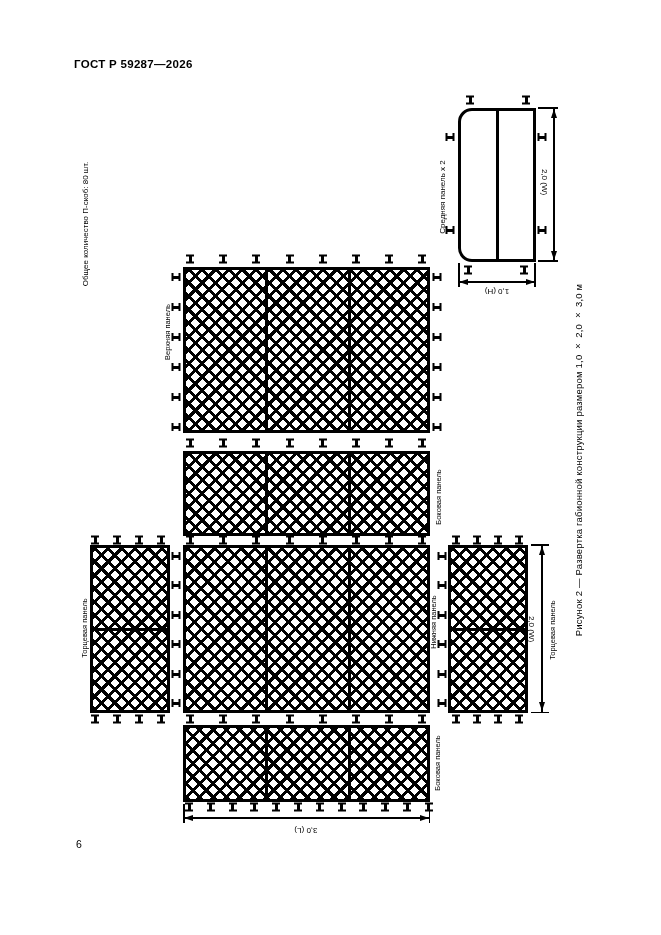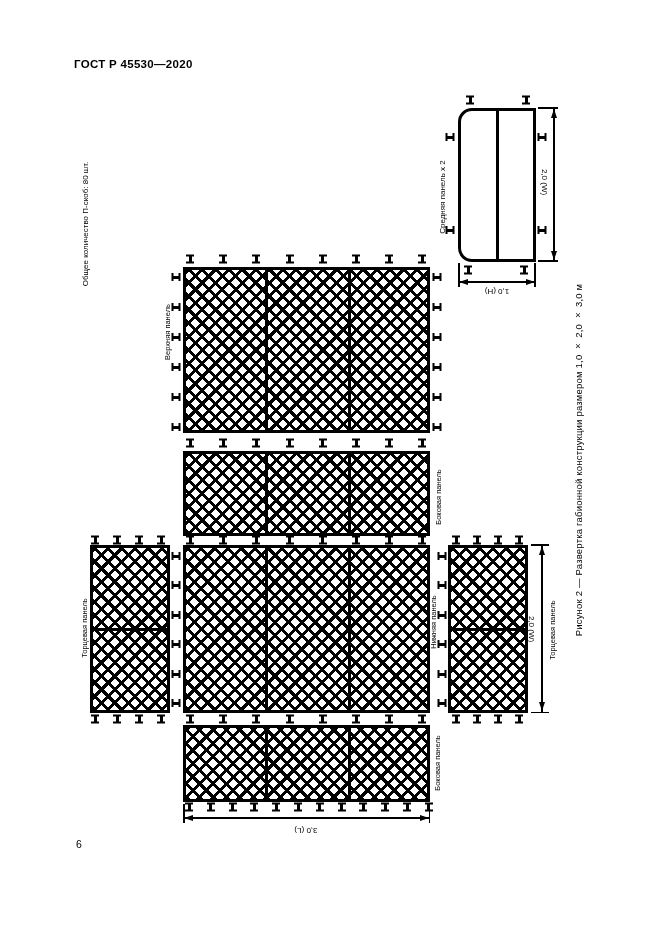--- a/index.html
+++ b/index.html
@@ -34,21 +34,21 @@
   .staple{position:absolute;width:8px;height:9px;transform:translate(-50%,-50%);}
   .staple::before{content:"";position:absolute;left:50%;top:1px;bottom:1px;width:3px;margin-left:-1.5px;background:#000;}
   .staple::after{content:"";position:absolute;left:0;right:0;top:0;height:2px;background:#000;box-shadow:0 7px 0 #000;}
   .staple.h{transform:translate(-50%,-50%) rotate(90deg);}
 </style>
 </head>
 <body>
 
 <div class="page">
 
-  <div class="hdr">ГОСТ Р 45530—2020</div>
+  <div class="hdr">ГОСТ Р 59287—2026</div>
   <div class="pgnum">6</div>
 
   <div class="vlabel note" style="left:85px;top:224px">Общее количество П-скоб: 80 шт.</div>
 
   <div class="panel" style="left:458px;top:108px;width:78px;height:154px;border-radius:14px 0 0 14px">
     <div class="vdiv" style="left:35px"></div>
   </div>
   <div class="vlabel mid" style="left:442px;top:197px">Средняя панель х 2</div>
 
   <div>

